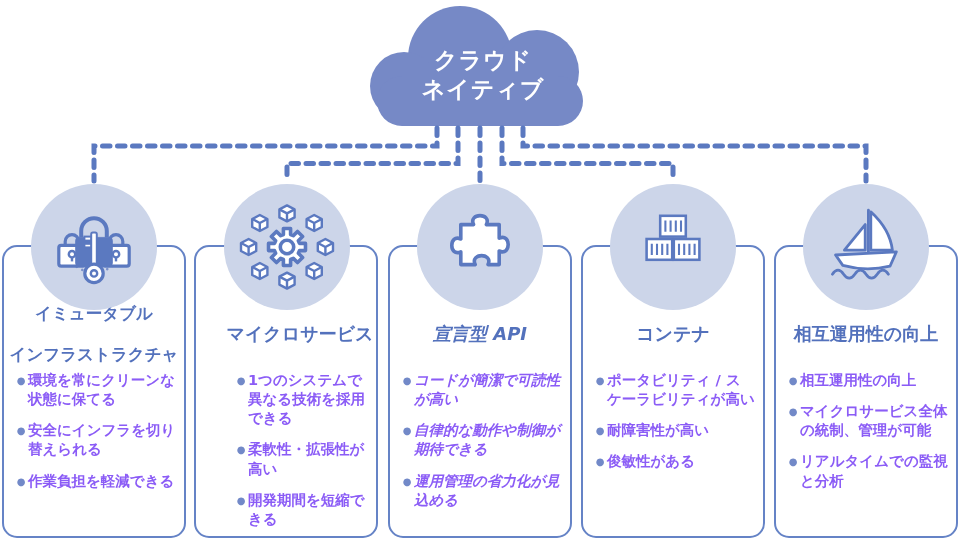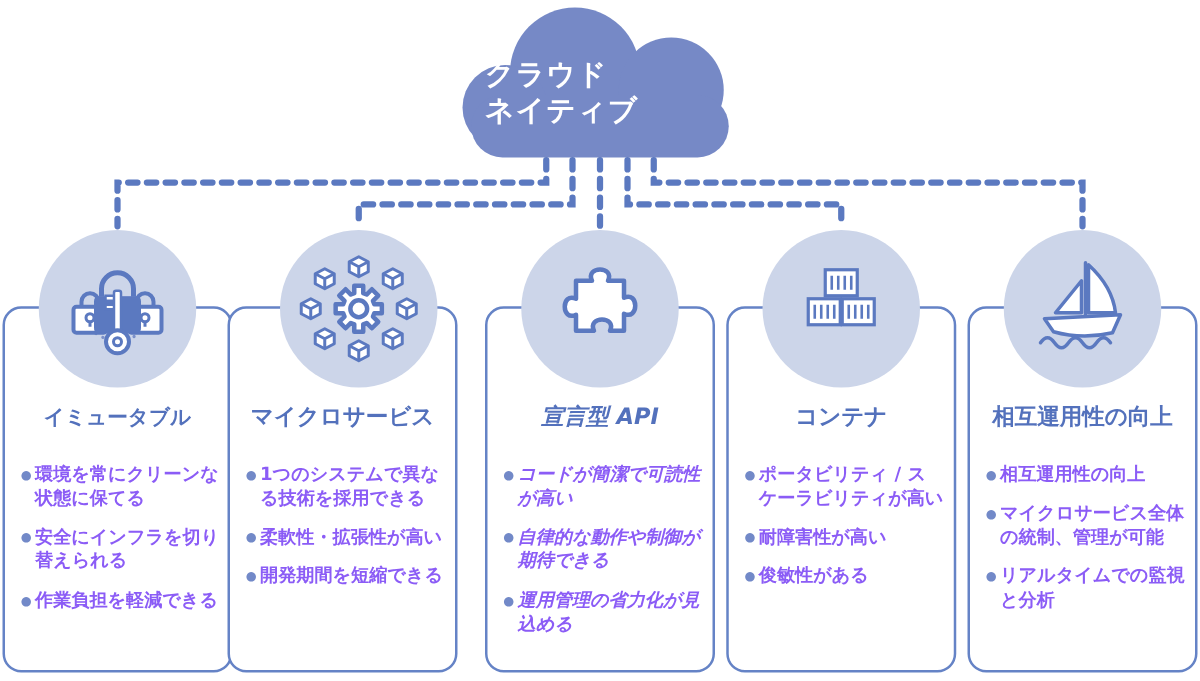--- a/index.html
+++ b/index.html
@@ -3,26 +3,26 @@
 <meta charset="utf-8">
 <style>
   * { margin:0; padding:0; box-sizing:border-box; }
   html,body { background:#fff; }
   body { font-family:"DejaVu Sans","Liberation Sans",sans-serif; }
   #stage { position:relative; width:960px; height:545px; background:#fff; overflow:hidden; }
 
   #wires { position:absolute; left:0; top:0; width:960px; height:545px; z-index:0; }
 
   .cloud-label { position:absolute; left:388px; top:46px; width:190px; z-index:2;
-    text-align:left; color:#ffffff; font-weight:bold; font-size:23px; line-height:1.28;
+    text-align:center; color:#ffffff; font-weight:bold; font-size:23px; line-height:1.28;
     letter-spacing:1px; }
 
   .card { position:absolute; top:245px; width:184px; height:293px; background:#fff;
     border:2.5px solid #6583c6; border-radius:15px; z-index:1; }
-  .card-1 { left:2px; } .card-2 { left:182px; } .card-3 { left:388px;font-style:italic; }
+  .card-1 { left:2px; } .card-2 { left:194px;padding-left:28px; } .card-3 { left:388px;font-style:italic; }
   .card-4 { left:581px; } .card-5 { left:774px; }
 
   .icon-circle { position:absolute; top:184px; width:126px; height:126px; border-radius:50%;
     background:#ccd5e9; z-index:2; display:flex; align-items:center; justify-content:center; }
   .circ-1 { left:31px; } .circ-2 { left:224px; } .circ-3 { left:417px; }
   .circ-4 { left:610px; } .circ-5 { left:803px; }
   .icon-circle svg { width:96px; height:96px; }
 
   .card-title { margin-top:63px; height:48px; display:flex; flex-direction:column;
     justify-content:center; text-align:center; color:#5371bc; font-weight:bold;
@@ -72,20 +72,21 @@
   </svg>
 
   <div class="cloud-label">
     <div>クラウド</div>
     <div>ネイティブ</div>
   </div>
 
   <div class="card card-1">
     <div class="card-title">
       <div>イミュータブル</div>
+      <div>インフラストラクチャ</div>
     </div>
     <ul class="bullets">
       <li>
           <span class="bullet-dot">●</span>
           <span class="bullet-text">環境を常にクリーンな状態に保てる</span>
         </li>
       <li>
           <span class="bullet-dot">●</span>
           <span class="bullet-text">安全にインフラを切り替えられる</span>
         </li>

